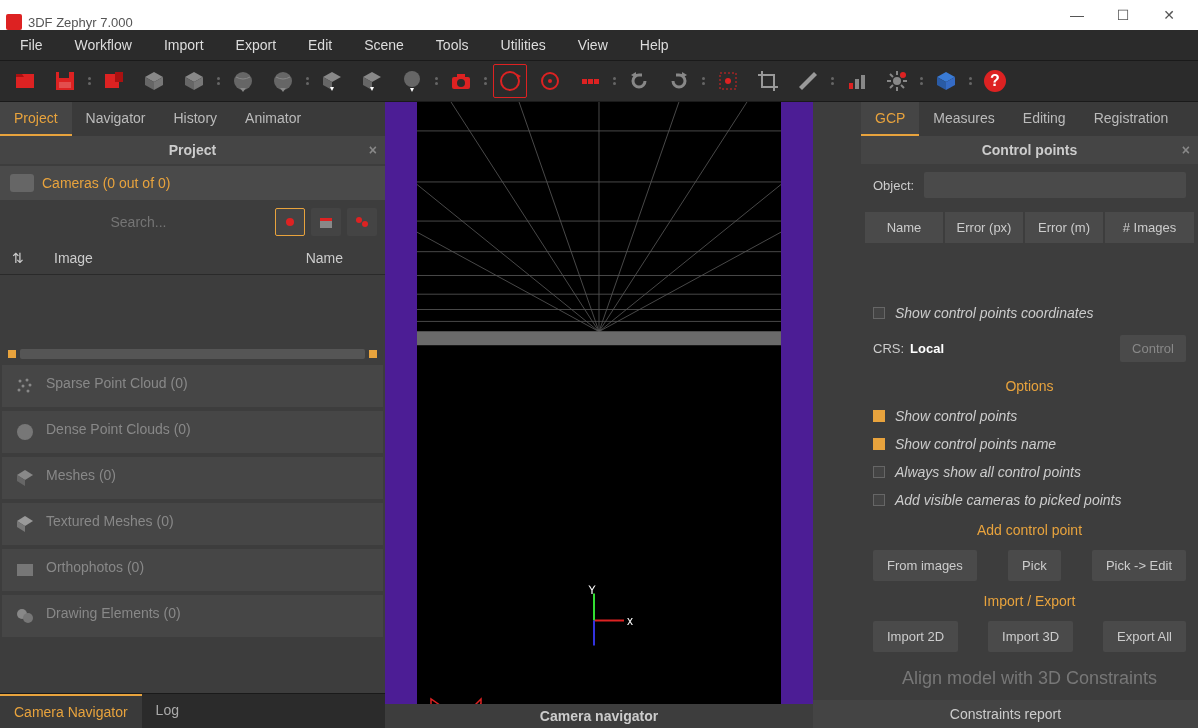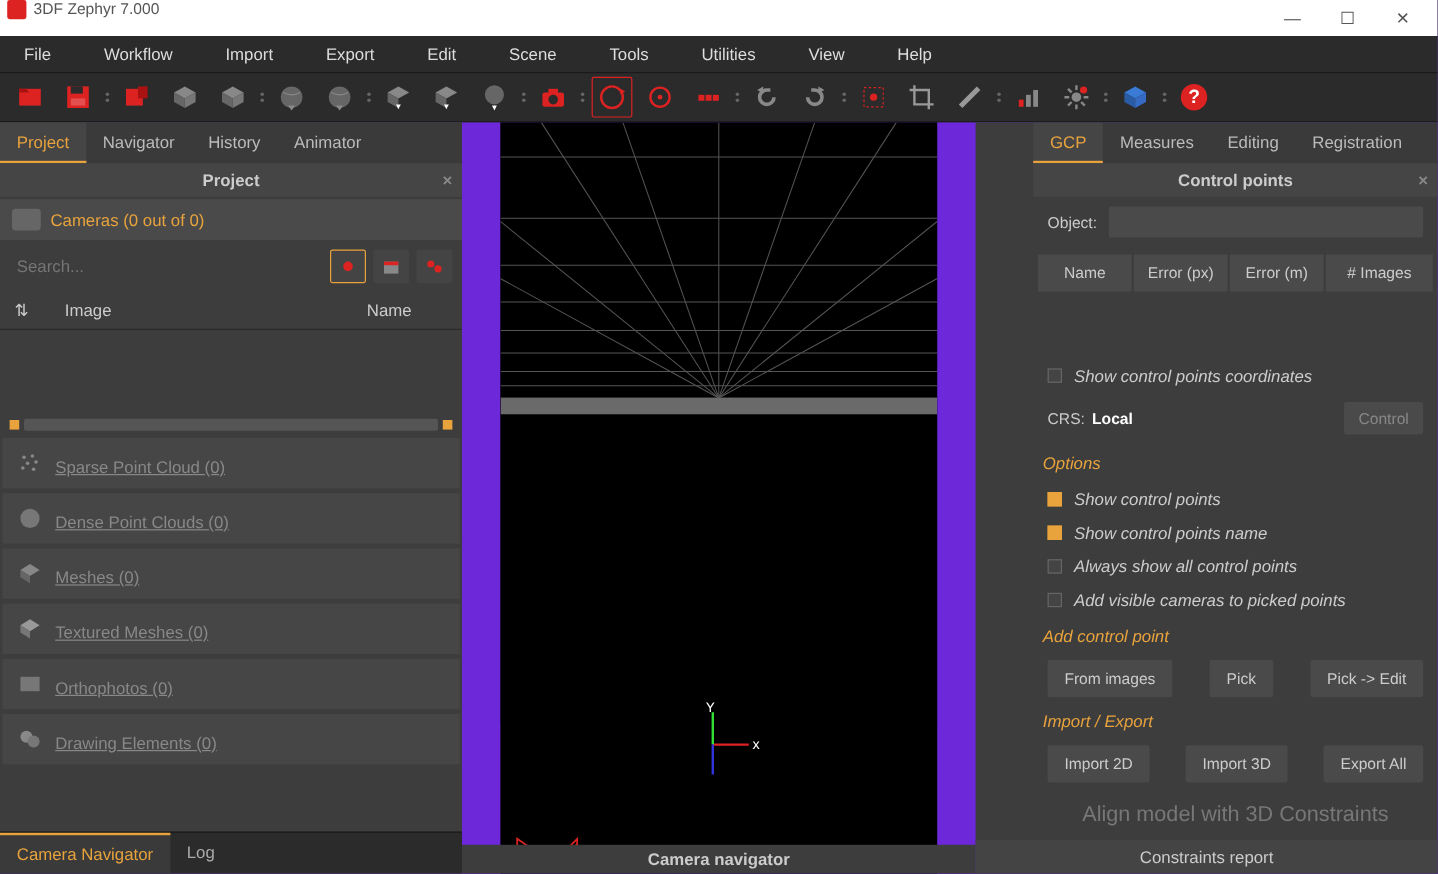--- a/index.html
+++ b/index.html
@@ -1,61 +1,61 @@
 <!DOCTYPE html>
 <html><head>
 <meta charset="utf-8">
 <style>
 * { box-sizing: border-box; margin: 0; padding: 0; font-family: "Segoe UI", Arial, sans-serif; }
 body { background: #3a3a3a; color: #ccc; font-size: 13px; width: 1198px; height: 728px; overflow: hidden; display: flex; flex-direction: column; }
 
 
-.titlebar { background: #fff; height: 30px; display: flex; align-items: flex-start; padding: 0 6px; color: #555; }
+.titlebar { background: #fff; height: 30px; display: flex; align-items: flex-end; padding: 0 6px; color: #555; }
 .titlebar .app-icon { width: 16px; height: 16px; background: #d22; border-radius: 2px; margin-right: 6px; position: relative; }
 .titlebar .title { font-size: 13px; flex: 1; }
 .titlebar .win-controls { display: flex; gap: 0; }
 .titlebar .win-btn { width: 46px; height: 30px; display: flex; align-items: center; justify-content: center; color: #555; font-size: 14px; cursor: pointer; }
 
 
-.menubar { background: #2b2b2b; height: 30px; display: flex; align-items: center; padding: 0 6px; gap: 16px; }
+.menubar { background: #2b2b2b; height: 30px; display: flex; align-items: center; padding: 0 6px; gap: 4px; }
 .menubar .menu-item { padding: 6px 14px; color: #ddd; cursor: pointer; font-size: 14px; }
 
 
 .toolbar { background: #2b2b2b; height: 42px; display: flex; align-items: center; padding: 0 8px; gap: 6px; border-top: 1px solid #1a1a1a; border-bottom: 1px solid #1a1a1a; }
 .toolbar .tool-btn { width: 34px; height: 34px; display: flex; align-items: center; justify-content: center; cursor: pointer; border-radius: 2px; }
 .toolbar .tool-btn svg { display: block; }
 .toolbar .sep { width: 3px; height: 28px; display: flex; flex-direction: column; gap: 2px; justify-content: center; }
 .toolbar .sep::before, .toolbar .sep::after { content:""; width:3px; height:3px; background:#666; border-radius:50%; }
 .toolbar .tool-btn.selected { border: 1px solid #d22; }
 
 
-.main { flex: 1; display: flex; background: #6d28d9; gap: 32px; }
+.main { flex: 1; display: flex; background: #4c1d95; gap: 32px; }
 
 
 .left-panel { width: 385px; background: #3d3d3d; display: flex; flex-direction: column; }
 .tabs { display: flex; background: #3a3a3a; }
 .tab { padding: 8px 14px; color: #bbb; cursor: pointer; font-size: 14px; }
 .tab.active { color: #e8a33d; border-bottom: 2px solid #e8a33d; background: #454545; }
 .panel-header { background: #454545; padding: 6px 10px; text-align: center; font-weight: 600; color: #ccc; position: relative; font-size: 14px; }
 .panel-header .close-x { position: absolute; right: 8px; top: 6px; color: #888; cursor: pointer; font-size: 14px; }
 .cameras-row { background: #4a4a4a; padding: 8px 10px; display: flex; align-items: center; gap: 8px; margin: 2px 0; }
 .cameras-row .cam-icon { width: 24px; height: 18px; background: #666; border-radius: 3px; position: relative; }
 .cameras-row .cam-label { color: #e8a33d; font-size: 14px; }
 .search-row { display: flex; align-items: center; padding: 6px 8px; gap: 6px; background: #3d3d3d; }
-.search-row input { flex: 1; background: #3d3d3d; border: none; color: #999; padding: 6px; outline: none; font-size: 14px; }
+.search-row input { flex: 1; background: #3d3d3d; border: none; color: #999; padding: 6px; outline: none; font-size: 14px; text-align: center; }
 .search-row .mini-btn { width: 30px; height: 28px; background: #444; display: flex; align-items: center; justify-content: center; cursor: pointer; border-radius: 2px; }
 .search-row .mini-btn.active { border: 1px solid #e8a33d; }
 .list-header { display: flex; padding: 8px 12px; background: #3d3d3d; gap: 24px; border-bottom: 1px solid #2a2a2a; }
 .list-header .col { color: #ccc; font-size: 14px; }
 .list-body { flex: 0 0 70px; }
 .scroll-indicator { display: flex; padding: 4px 8px; align-items: center; gap: 4px; }
 .scroll-indicator .dot { width: 8px; height: 8px; background: #e8a33d; }
 .scroll-indicator .track { flex: 1; height: 10px; background: #555; border-radius: 2px; }
 
-.tree-item { background: #464646; margin: 2px 2px; padding: 10px 12px; display: flex; align-items: flex-end; gap: 10px; cursor: pointer; color: #888; font-size: 14px; text-decoration: underline; }
+.tree-item { background: #464646; margin: 2px 2px; padding: 10px 12px; display: flex; align-items: flex-start; gap: 10px; cursor: pointer; color: #888; font-size: 14px; }
 .tree-item .tree-icon { width: 22px; height: 22px; display: flex; align-items: center; justify-content: center; }
 
 .bottom-tabs { display: flex; background: #2b2b2b; border-top: 1px solid #1a1a1a; position: absolute; bottom: 0; left: 0; width: 385px; }
 .bottom-tabs .btab { padding: 8px 14px; color: #aaa; cursor: pointer; font-size: 14px; }
 .bottom-tabs .btab.active { color: #e8a33d; border-top: 2px solid #e8a33d; background: #3a3a3a; }
 
 
 .viewport { flex: 1; background: #000; position: relative; overflow: hidden; }
 .viewport .grid { position: absolute; inset: 0; }
 .viewport .axis { position: absolute; left: 50%; top: 83%; transform: translate(-50%,-50%); }
@@ -69,21 +69,21 @@
 .gcp-table-header { display: flex; padding: 6px 4px; gap: 2px; }
 .gcp-table-header .gcp-col { background: #4a4a4a; padding: 8px 6px; color: #ccc; font-size: 13px; text-align: center; overflow: hidden; white-space: nowrap; }
 .gcp-table-body { height: 50px; }
 .check-row { padding: 6px 12px; display: flex; align-items: center; gap: 10px; color: #ccc; font-size: 14px; font-style: italic; }
 .check-row .chk { width: 12px; height: 12px; border: 1px solid #666; background: #444; display: inline-block; }
 .check-row .chk.checked { background: #e8a33d; border-color: #e8a33d; }
 .crs-row { padding: 8px 12px; display: flex; align-items: center; gap: 6px; }
 .crs-row .crs-label { color: #ccc; }
 .crs-row .crs-val { color: #fff; font-weight: 600; flex: 1; }
 .crs-row .change-btn { background: #4a4a4a; padding: 6px 12px; color: #888; cursor: pointer; border-radius: 2px; }
-.section-title { color: #e8a33d; text-align: left; padding: 8px; font-size: 14px; font-style: italic; }
+.section-title { color: #e8a33d; text-align: center; padding: 8px; font-size: 14px; }
 .btn-row { display: flex; justify-content: space-between; gap: 14px; padding: 4px 12px; }
 .gbtn { background: #4a4a4a; padding: 8px 14px; color: #ccc; cursor: pointer; border-radius: 2px; font-size: 13px; }
 .constraint-footer { position: absolute; bottom: 0; right: 0; width: 385px; text-align: center; background: #444; color: #ccc; padding: 6px; font-size: 14px; }
 
 .app-container { position: relative; flex: 1; display: flex; flex-direction: column; }
 </style>
 </head>
 <body>
 
 <div class="titlebar">

